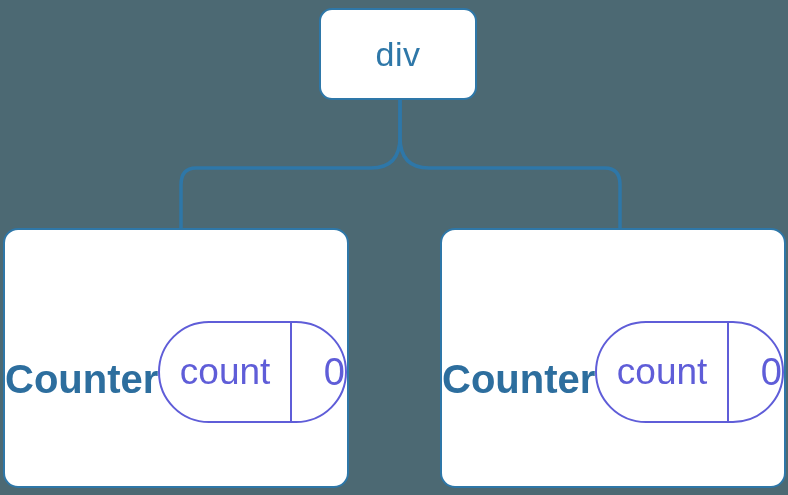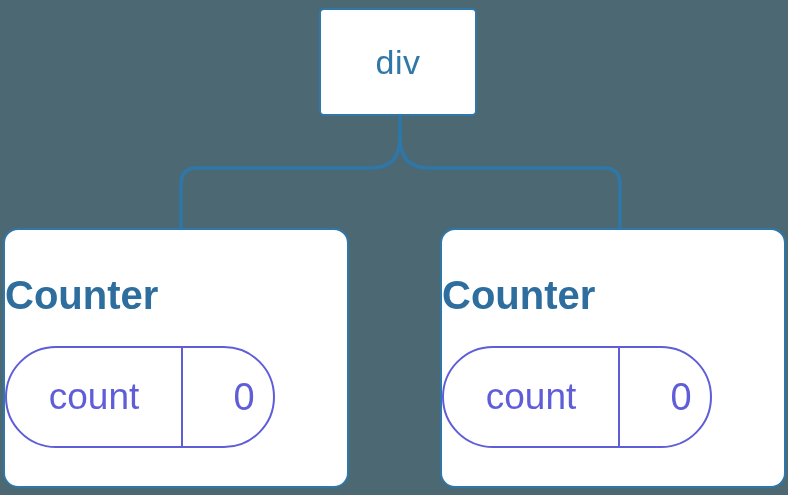--- a/index.html
+++ b/index.html
@@ -26,46 +26,46 @@
     fill: none;
     stroke: var(--blue, #2e77a8);
     stroke-width: 3.5;
     stroke-linejoin: round;
   }
   .root-node {
     position: absolute;
     left: 319px;
     top: 8px;
     width: 158px;
-    height: 108px;
+    height: 92px;
     box-sizing: border-box;
     background: var(--card, #ffffff);
     border: 2.5px solid var(--blue, #2e77a8);
-    border-radius: 5px;
+    border-radius: 13px;
     display: flex;
     align-items: center;
     justify-content: center;
   }
   .root-label {
     font-size: 34px;
     color: var(--blue, #2e77a8);
     letter-spacing: 0.5px;
   }
   .counter-node {
     position: absolute;
     top: 228px;
     width: 346px;
     height: 260px;
     box-sizing: border-box;
     background: var(--card, #ffffff);
     border: 2.5px solid var(--blue, #2e77a8);
     border-radius: 15px;
     display: flex;
-    flex-direction: column;
-    align-items: flex-start;
+    flex-direction: row;
+    align-items: center;
   }
   .counter-node.pos-left  { left: 3px; }
   .counter-node.pos-right { left: 440px; }
   .counter-title {
     margin-top: 42px;
     font-size: 40px;
     font-weight: 600;
     color: var(--titleblue, #2d6e9e);
     line-height: 1.15;
   }

